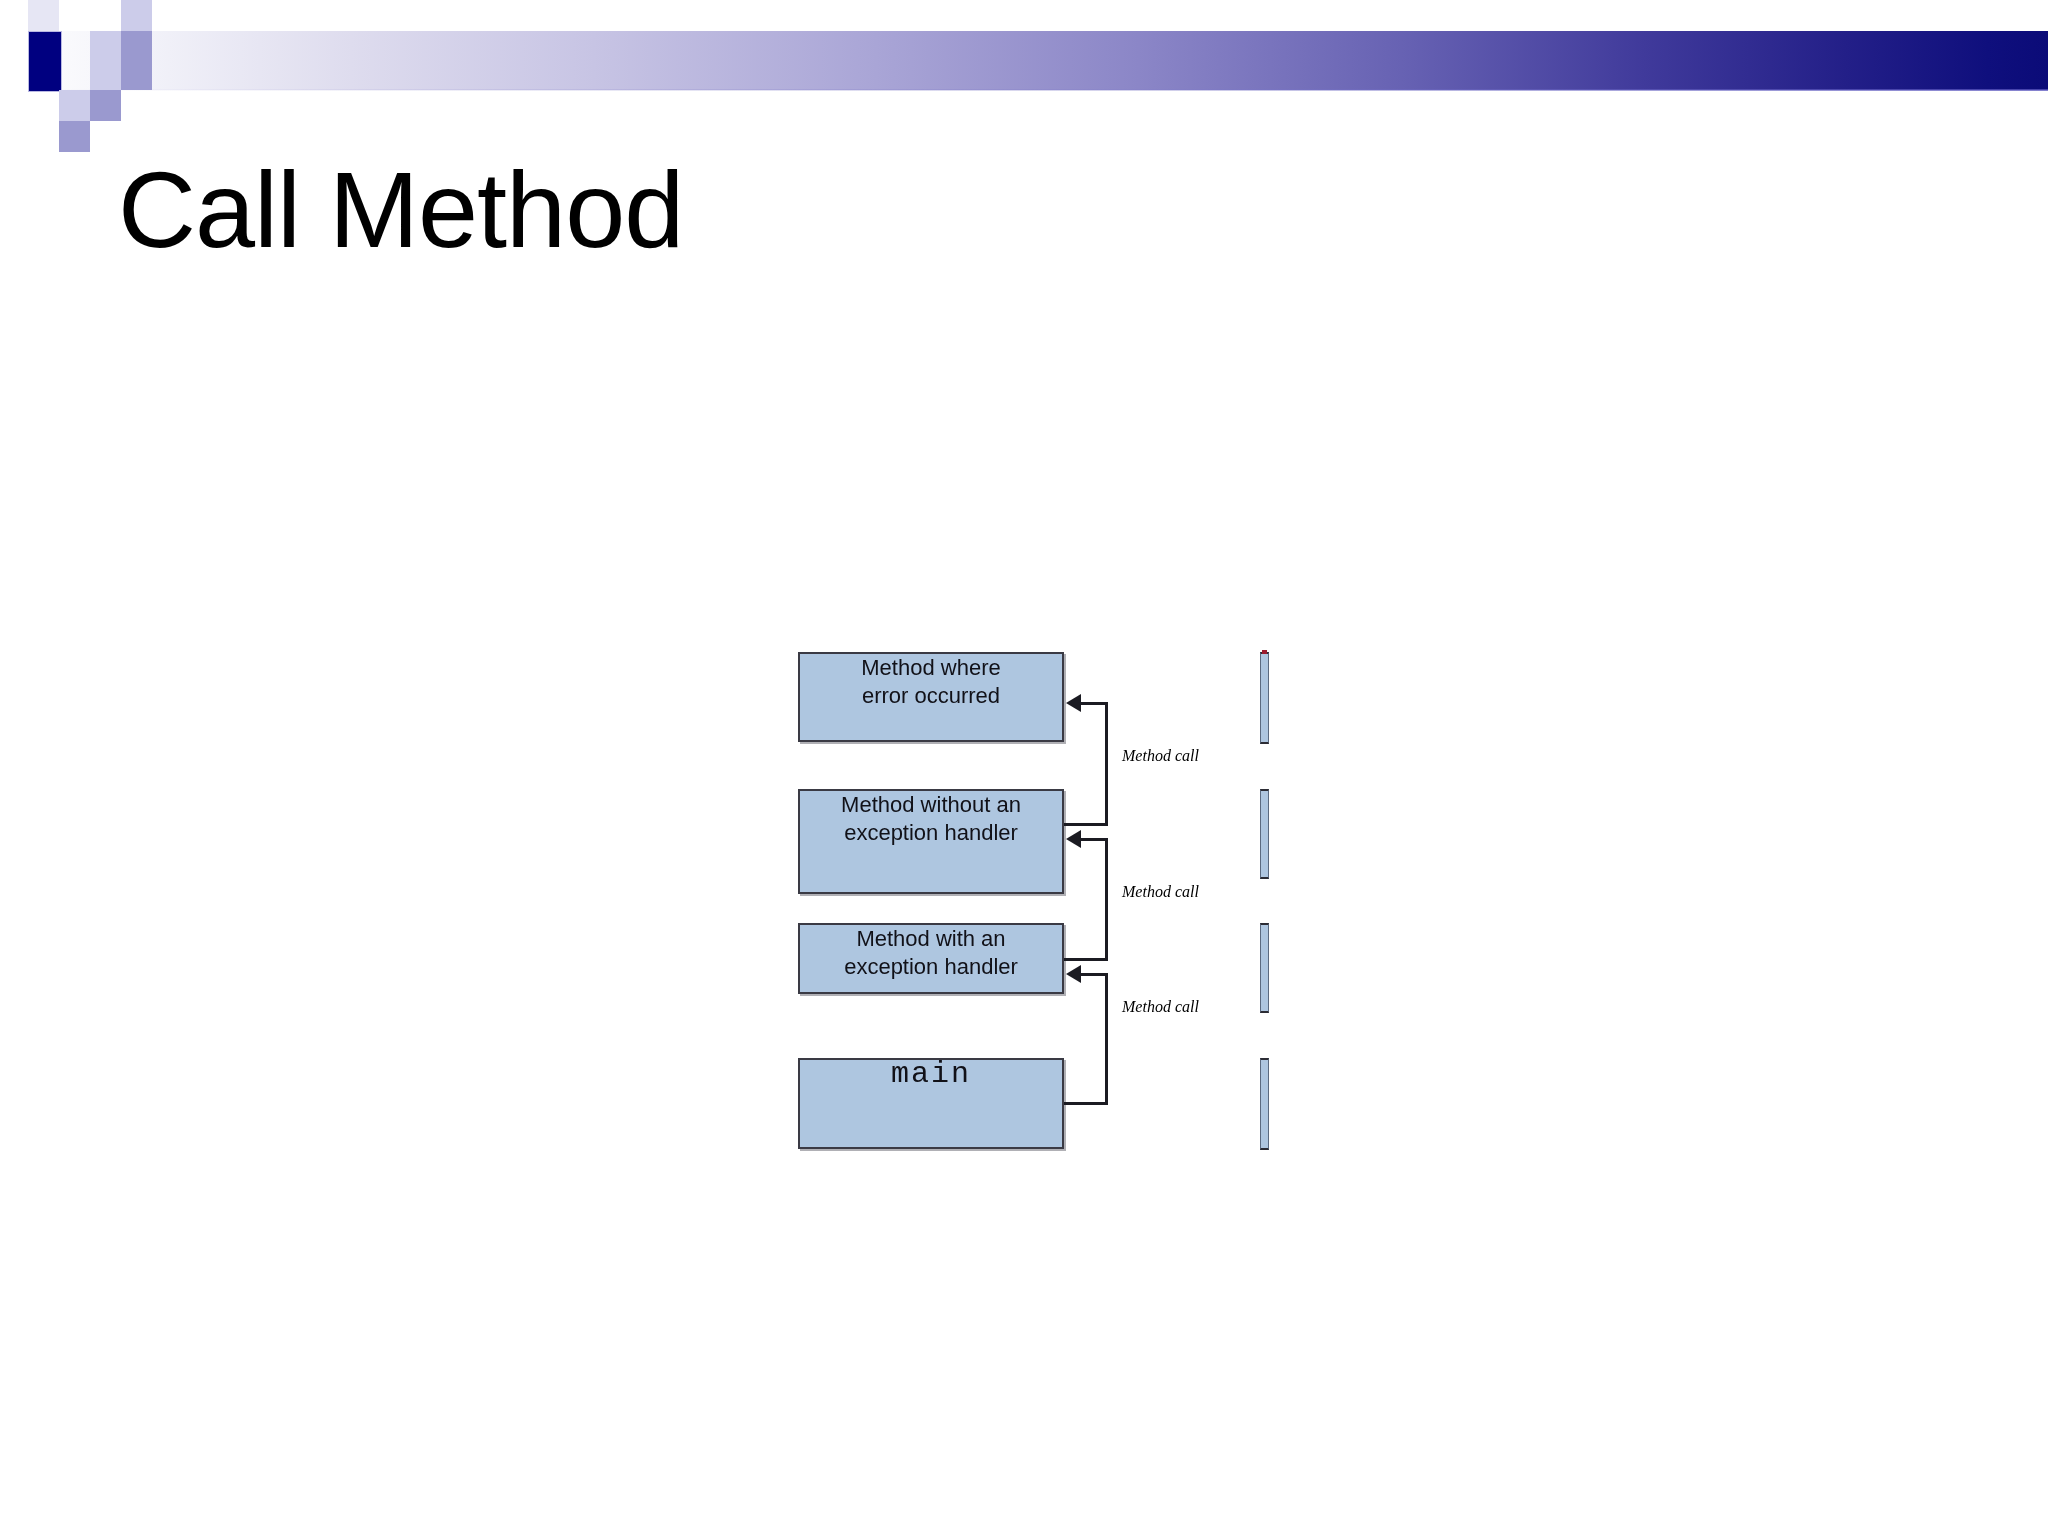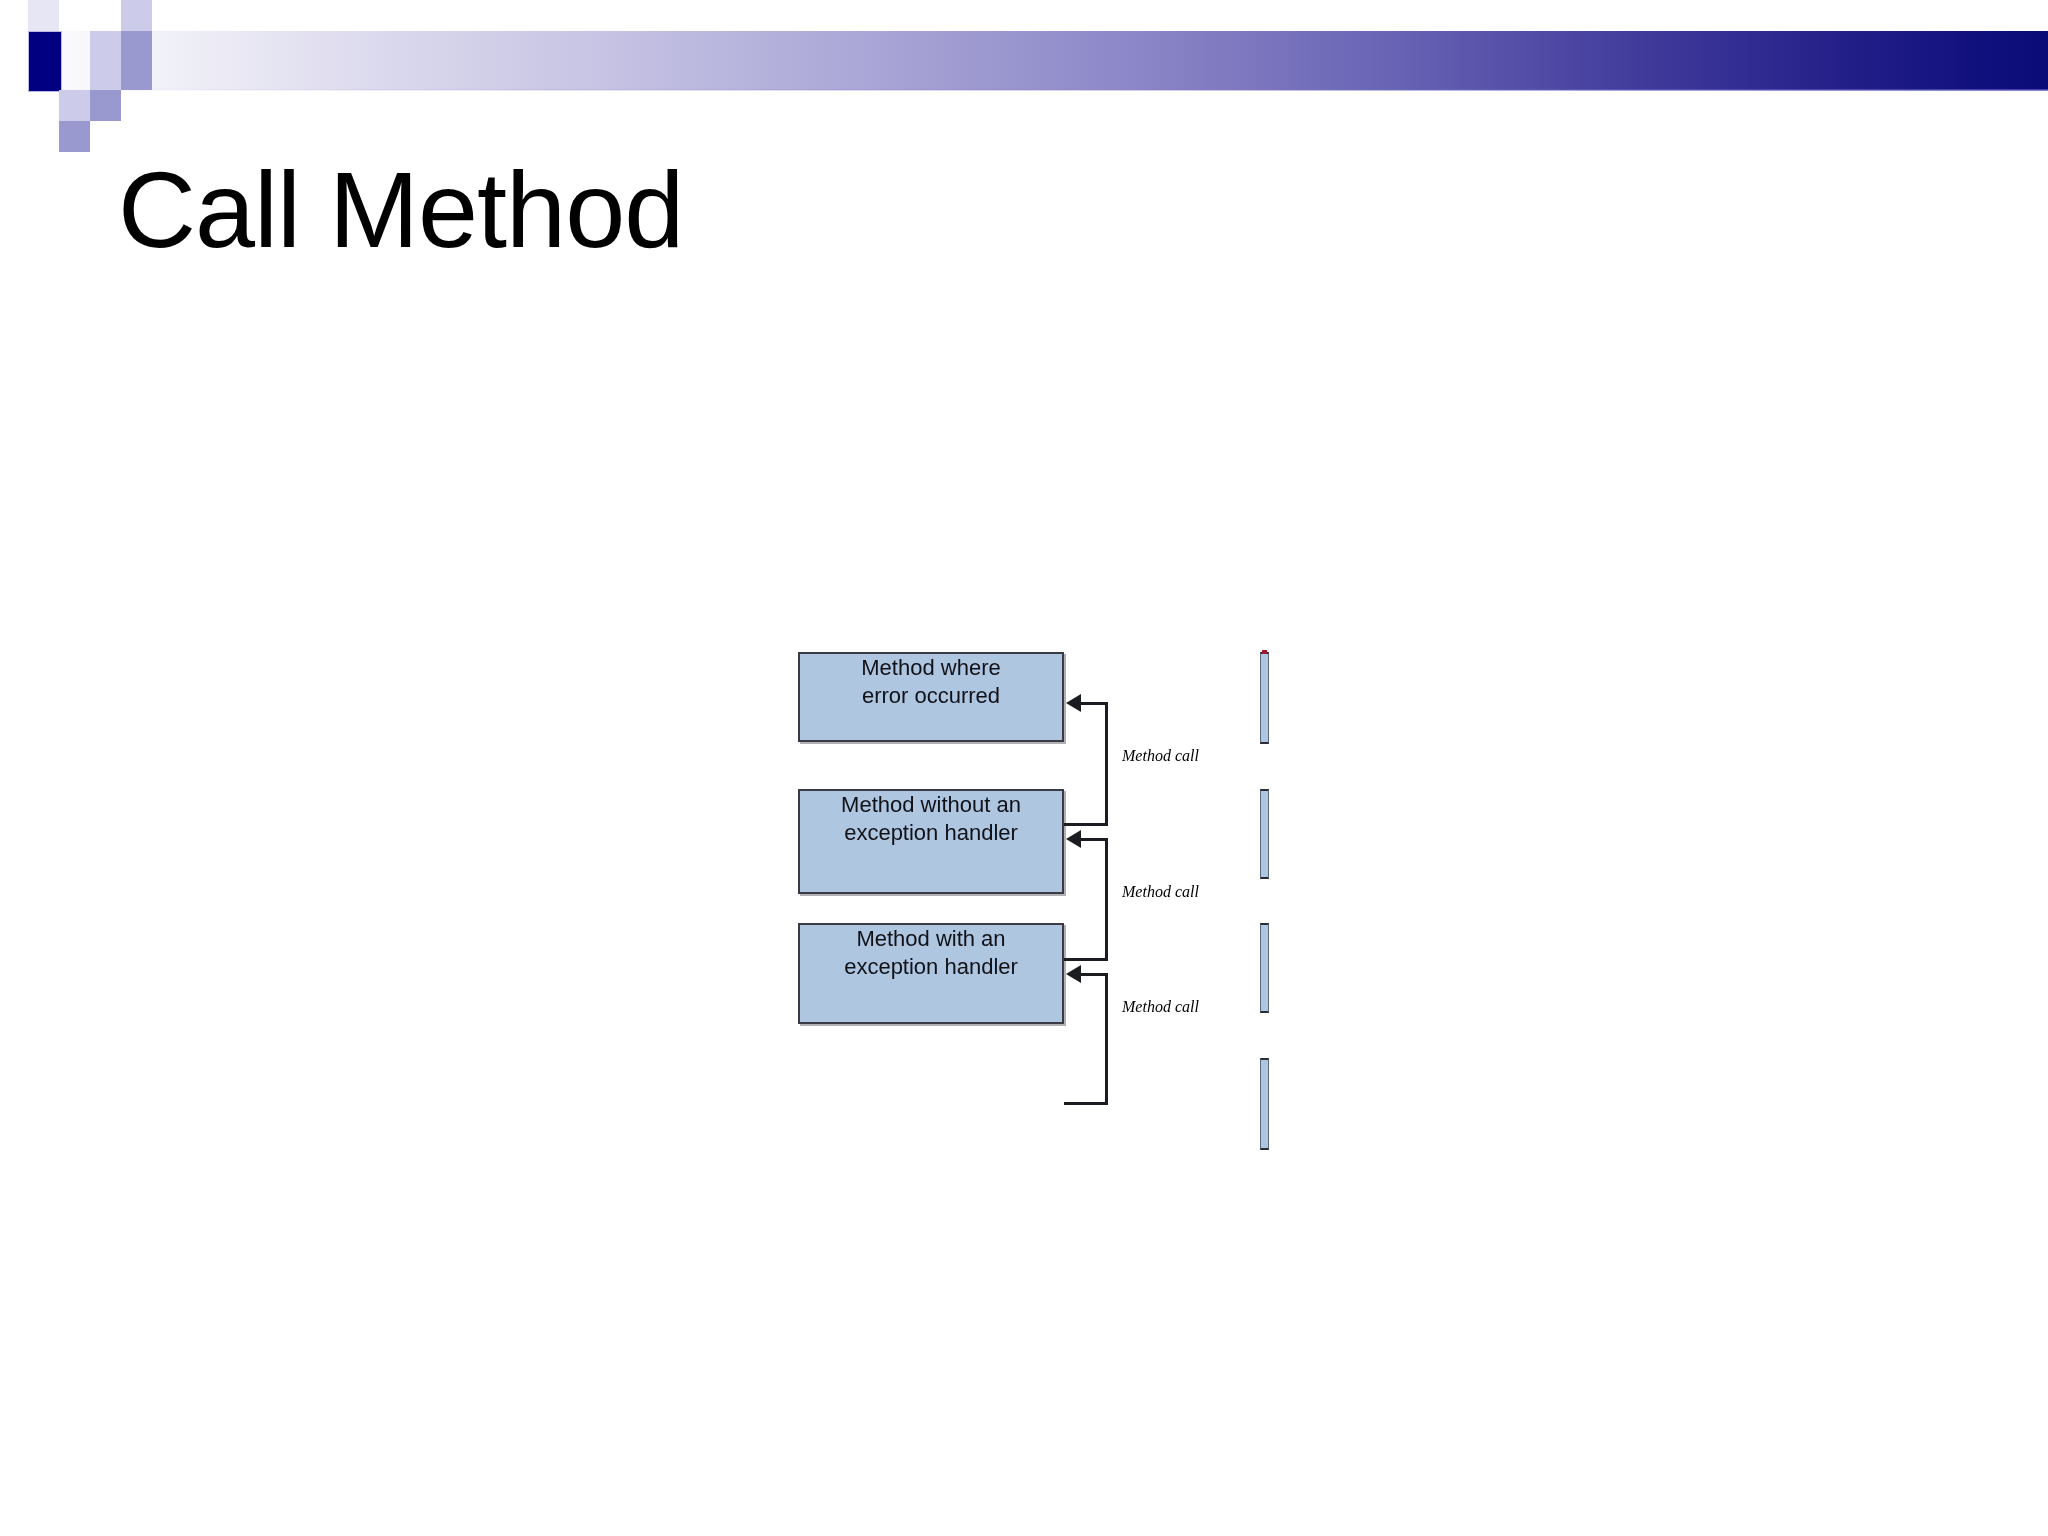--- a/index.html
+++ b/index.html
@@ -183,25 +183,28 @@
   <div class="frame-box" style="top:12px; height:90px;">
     <span class="frame-label">Method where
 error occurred</span>
   </div>
 
   <div class="frame-box" style="top:149px; height:105px;">
     <span class="frame-label">Method without an
 exception handler</span>
   </div>
 
-  <div class="frame-box" style="top:283px; height:101px;">
+  <div class="frame-box" style="top:283px; height:71px;">
     <span class="frame-label">Method with an
 exception handler</span>
   </div>
 
+  <div class="frame-box" style="top:418px; height:91px;">
+    <span class="frame-label mono">main</span>
+  </div>
 
   <div class="conn">
     <div class="h-low" style="left:274px; top:183px; width:44px;"></div>
     <div class="v-rise" style="left:315px; top:62px;  height:124px;"></div>
     <div class="h-top" style="left:290px; top:62px;  width:28px;"></div>
     <div class="arrow-head" style="left:276px; top:54px;"></div>
   </div>
   <div class="call-label" style="left:332px; top:107px;">Method call</div>
 
   <div class="conn">

